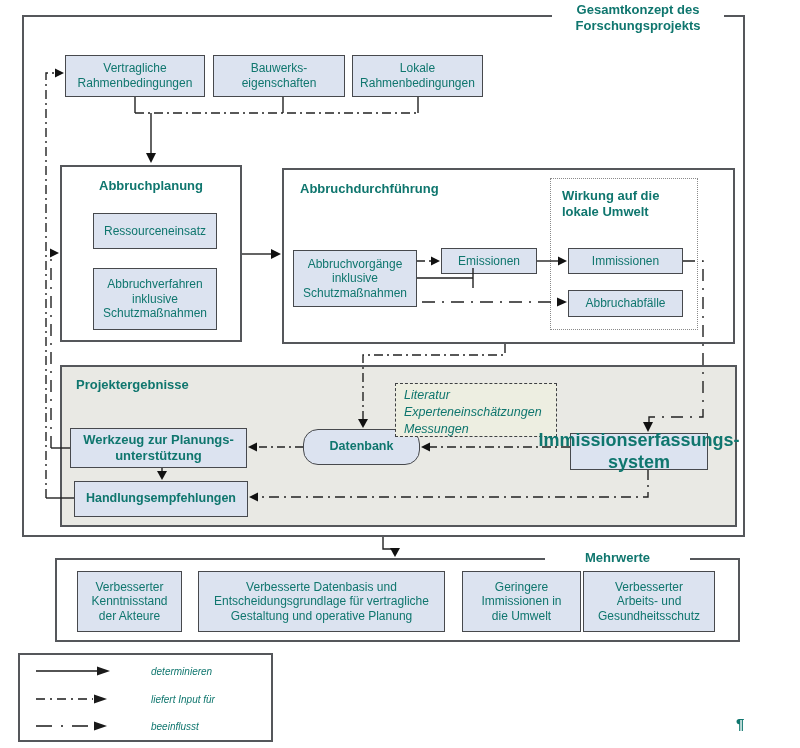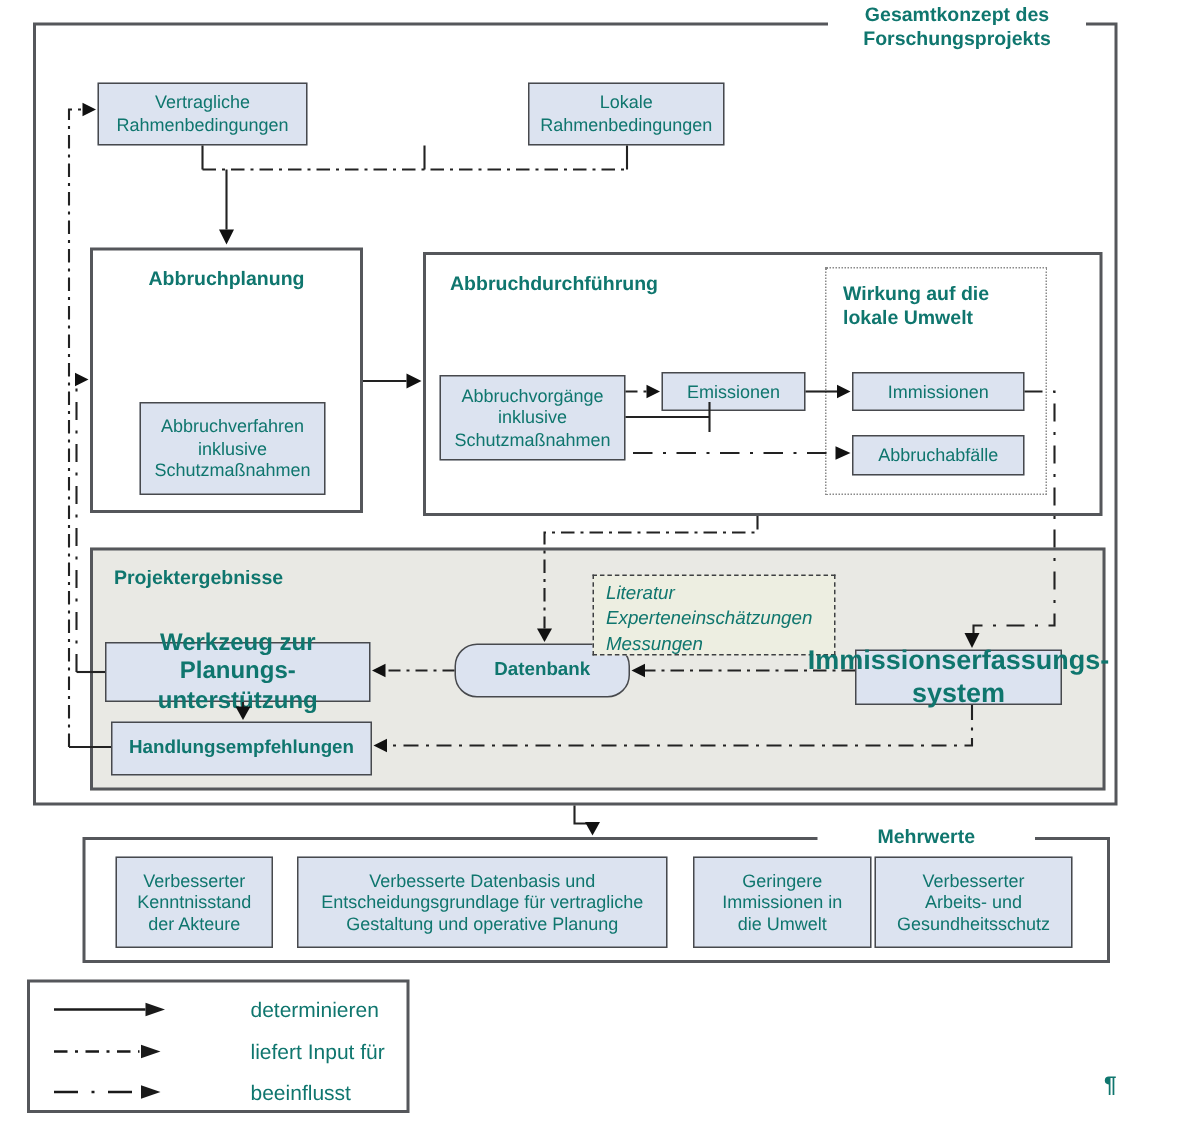--- a/index.html
+++ b/index.html
@@ -12,61 +12,64 @@
            justify-content:center;text-align:center;white-space:pre-line;font-size:12px;line-height:1.22;}
   .notebox{background:#edeee1;border:1.4px solid #3e4043;display:flex;align-items:flex-start;
            font-style:italic;font-size:12.5px;line-height:1.35;white-space:pre-line;padding:3px 8px;}
   .note-dash{border-style:dashed;}
   .dottedbox{border:1.4px dotted #8a8a8a;background:#fff;}
   .bold{font-weight:bold;}
   .sectiontitle{font-weight:bold;font-size:13px;white-space:pre-line;line-height:1.25;}
   .floatlabel{background:#fff;font-weight:bold;font-size:13px;text-align:center;
               line-height:1.25;white-space:pre-line;z-index:7;}
   .legendrow{position:absolute;display:flex;align-items:center;}
-  .legendlabel{font-size:14px;margin-left:52px;}
+  .legendlabel{font-size:10px;margin-left:36px;font-style:italic;}
   svg.lines{position:absolute;left:0;top:0;z-index:6;pointer-events:none;}
   .pilcrow{font-weight:bold;font-size:15px;}
 </style>
 </head>
 <body>
 
 <div class="canvas">
 
   <div class="abs frame" style="left:22px;top:15px;width:723px;height:522px;"></div>
   <div class="abs floatlabel" style="left:552px;top:2px;width:172px;">Gesamtkonzept des
 Forschungsprojekts</div>
 
   <div class="abs bluebox" style="left:65px;top:55px;width:140px;height:42px;">Vertragliche
 Rahmenbedingungen</div>
+  <div class="abs bluebox" style="left:213px;top:55px;width:132px;height:42px;">Bauwerks-
+eigenschaften</div>
   <div class="abs bluebox" style="left:352px;top:55px;width:131px;height:42px;">Lokale
 Rahmenbedingungen</div>
 
   <div class="abs frame" style="left:60px;top:165px;width:182px;height:177px;"></div>
   <div class="abs sectiontitle" style="left:60px;top:178px;width:182px;text-align:center;">Abbruchplanung</div>
+  <div class="abs bluebox" style="left:93px;top:213px;width:124px;height:36px;">Ressourceneinsatz</div>
   <div class="abs bluebox" style="left:93px;top:268px;width:124px;height:62px;">Abbruchverfahren
 inklusive
 Schutzmaßnahmen</div>
 
   <div class="abs frame" style="left:282px;top:168px;width:453px;height:176px;"></div>
   <div class="abs sectiontitle" style="left:300px;top:181px;">Abbruchdurchführung</div>
   <div class="abs bluebox" style="left:293px;top:250px;width:124px;height:57px;">Abbruchvorgänge
 inklusive
 Schutzmaßnahmen</div>
   <div class="abs bluebox" style="left:441px;top:248px;width:96px;height:26px;">Emissionen</div>
 
   <div class="abs dottedbox" style="left:550px;top:178px;width:148px;height:152px;"></div>
   <div class="abs sectiontitle" style="left:562px;top:188px;">Wirkung auf die
 lokale Umwelt</div>
   <div class="abs bluebox" style="left:568px;top:248px;width:115px;height:26px;">Immissionen</div>
   <div class="abs bluebox" style="left:568px;top:290px;width:115px;height:27px;">Abbruchabfälle</div>
 
   <div class="abs panel" style="left:60px;top:365px;width:677px;height:162px;"></div>
   <div class="abs sectiontitle" style="left:76px;top:377px;">Projektergebnisse</div>
 
-  <div class="abs bluebox bold" style="left:70px;top:428px;width:177px;height:40px;font-size:16px;text-align:center;">Werkzeug zur Planungs-
+  <div class="abs bluebox bold" style="left:70px;top:428px;width:177px;height:40px;font-size:13px;text-align:center;">Werkzeug zur Planungs-
 unterstützung</div>
   <div class="abs bluebox bold" style="left:74px;top:481px;width:174px;height:36px;font-size:12.5px;">Handlungsempfehlungen</div>
   <div class="abs bluebox bold" style="left:303px;top:429px;width:117px;height:36px;font-size:12.5px;border-radius:15px;">Datenbank</div>
   <div class="abs notebox note-dash" style="left:395px;top:383px;width:162px;height:54px;">Literatur
 Experteneinschätzungen
 Messungen</div>
   <div class="abs bluebox bold" style="left:570px;top:433px;width:138px;height:37px;font-size:18px;">Immissionserfassungs-
 system</div>
 
   <div class="abs frame" style="left:55px;top:558px;width:685px;height:84px;"></div>

